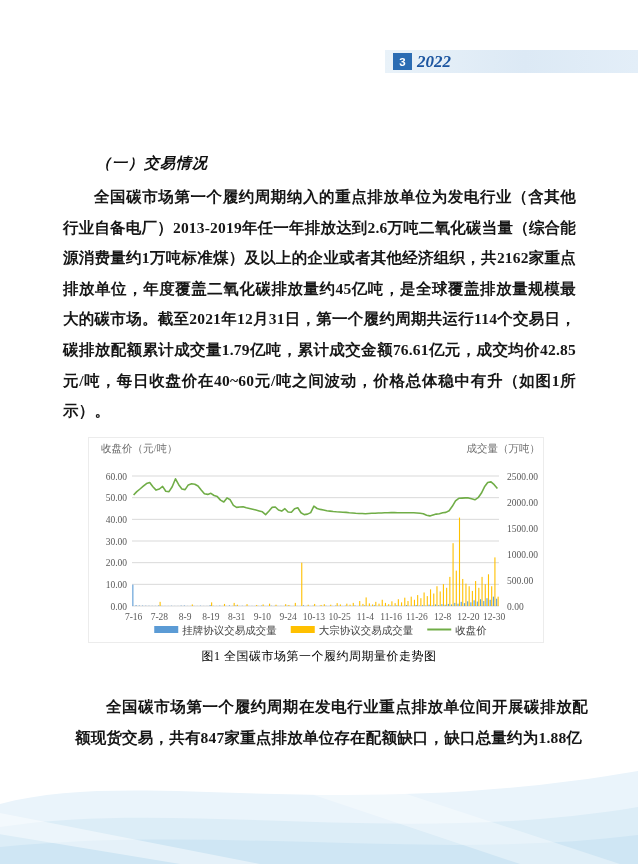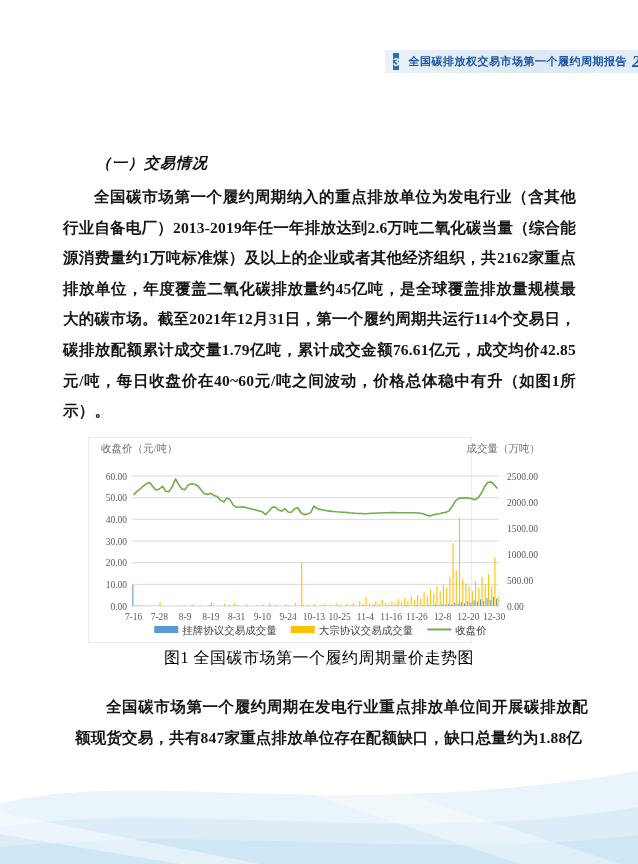--- a/index.html
+++ b/index.html
@@ -34,37 +34,36 @@
     position:absolute;left:96px;top:154px;font-family:"Liberation Serif",serif;
     font-style:italic;font-size:15px;font-weight:bold;color:#101010;letter-spacing:1px;
   }
   .para{
     position:absolute;left:63px;width:513px;font-size:15.5px;line-height:30.6px;
     text-align:justify;text-indent:2em;color:#161616;letter-spacing:0.2px;font-weight:bold;
   }
   .p1{top:182px;}
   .p2{top:692px;margin-left:12px;}
   .figure-box{
-    position:absolute;left:88px;top:437px;width:384px;height:206px;
+    position:absolute;left:88px;top:437px;width:456px;height:206px;
     background:#ffffff;border:1px solid #ececec;box-sizing:border-box;
   }
   .caption{
     position:absolute;top:648px;left:0;width:100%;text-align:center;
-    font-size:16px;color:#000000;letter-spacing:0.5px;
+    font-size:12px;color:#000000;letter-spacing:0.5px;
   }
   .footer-decor{position:absolute;left:0;bottom:0;width:638px;height:115px;pointer-events:none;}
 </style>
 </head>
 <body>
 
 <div class="page">
 
   <div class="header-strip">
     <div class="page-num">3</div>
-    <div class="header-title">全国碳排放权交易市场第一个履约周期报告</div>
     <div class="header-year">2022</div>
   </div>
 
   <div class="h2">（一）交易情况</div>
 
   <div class="para p1">全国碳市场第一个履约周期纳入的重点排放单位为发电行业（含其他行业自备电厂）2013-2019年任一年排放达到2.6万吨二氧化碳当量（综合能源消费量约1万吨标准煤）及以上的企业或者其他经济组织，共2162家重点排放单位，年度覆盖二氧化碳排放量约45亿吨，是全球覆盖排放量规模最大的碳市场。截至2021年12月31日，第一个履约周期共运行114个交易日，碳排放配额累计成交量1.79亿吨，累计成交金额76.61亿元，成交均价42.85元/吨，每日收盘价在40~60元/吨之间波动，价格总体稳中有升（如图1所示）。</div>
 
   <div class="figure-box">
     <svg id="chart-svg" width="463" height="204" viewBox="0 0 463 204">
         <text x="12" y="14" font-size="10.5" fill="#6a6a6a">收盘价（元/吨）</text>

